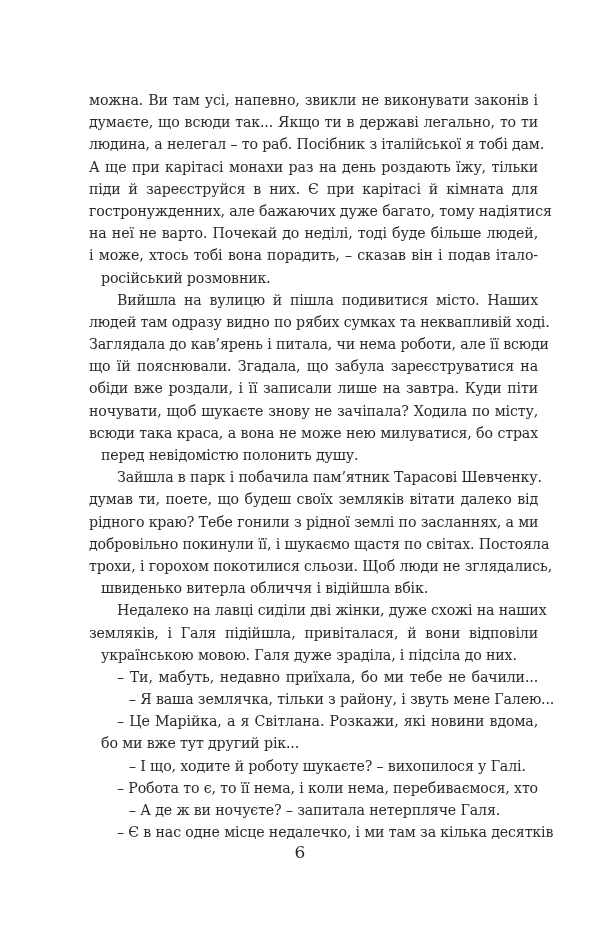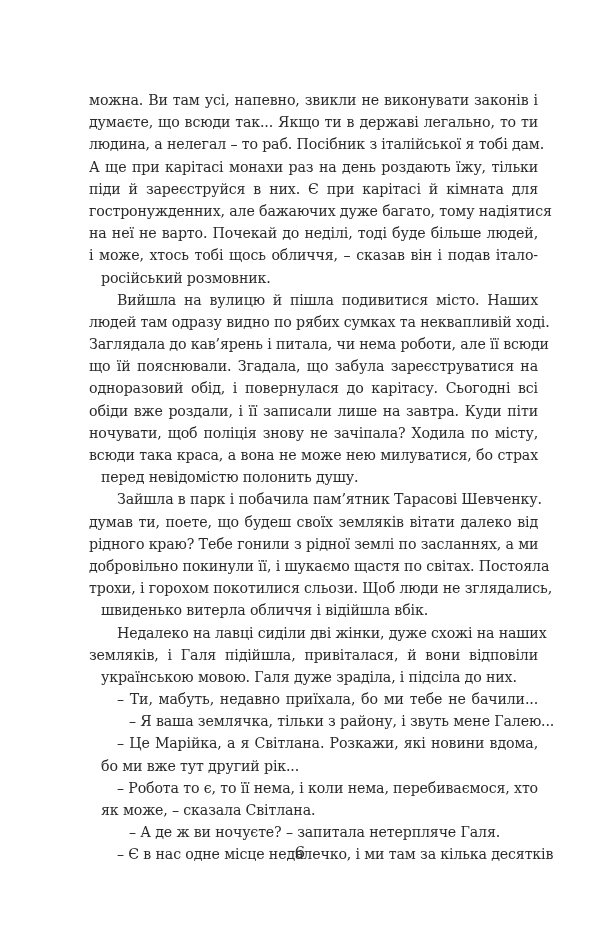--- a/index.html
+++ b/index.html
@@ -61,43 +61,42 @@
 
 <div class="page">
   <div class="text-block" id="text-block">
       <span class="line">можна. Ви там усі, напевно, звикли не виконувати законів і</span>
       <span class="line">думаєте, що всюди так... Якщо ти в державі легально, то ти</span>
       <span class="line">людина, а нелегал – то раб. Посібник з італійської я тобі дам.</span>
       <span class="line">А ще при карітасі монахи раз на день роздають їжу, тільки</span>
       <span class="line">піди й зареєструйся в них. Є при карітасі й кімната для</span>
       <span class="line">гостронужденних, але бажаючих дуже багато, тому надіятися</span>
       <span class="line">на неї не варто. Почекай до неділі, тоді буде більше людей,</span>
-      <span class="line">і може, хтось тобі щось обличчя, – сказав він і подав італо-</span>
+      <span class="line">і може, хтось тобі вона порадить, – сказав він і подав італо-</span>
       <span class="line last">російський розмовник.</span>
       <span class="line indent">Вийшла на вулицю й пішла подивитися місто. Наших</span>
       <span class="line">людей там одразу видно по рябих сумках та неквапливій ході.</span>
       <span class="line">Заглядала до кав’ярень і питала, чи нема роботи, але її всюди</span>
       <span class="line">що їй пояснювали. Згадала, що забула зареєструватися на</span>
-      <span class="line">одноразовий обід, і повернулася до карітасу. Сьогодні всі</span>
       <span class="line">обіди вже роздали, і її записали лише на завтра. Куди піти</span>
-      <span class="line">ночувати, щоб поліція знову не зачіпала? Ходила по місту,</span>
+      <span class="line">ночувати, щоб шукаєте знову не зачіпала? Ходила по місту,</span>
       <span class="line">всюди така краса, а вона не може нею милуватися, бо страх</span>
       <span class="line last">перед невідомістю полонить душу.</span>
       <span class="line indent">Зайшла в парк і побачила пам’ятник Тарасові Шевченку.</span>
       <span class="line">думав ти, поете, що будеш своїх земляків вітати далеко від</span>
       <span class="line">рідного краю? Тебе гонили з рідної землі по засланнях, а ми</span>
       <span class="line">добровільно покинули її, і шукаємо щастя по світах. Постояла</span>
       <span class="line">трохи, і горохом покотилися сльози. Щоб люди не зглядались,</span>
       <span class="line last">швиденько витерла обличчя і відійшла вбік.</span>
       <span class="line indent">Недалеко на лавці сиділи дві жінки, дуже схожі на наших</span>
       <span class="line">земляків, і Галя підійшла, привіталася, й вони відповіли</span>
       <span class="line last">українською мовою. Галя дуже зраділа, і підсіла до них.</span>
       <span class="line indent">– Ти, мабуть, недавно приїхала, бо ми тебе не бачили...</span>
       <span class="line indent last">– Я ваша землячка, тільки з району, і звуть мене Галею...</span>
       <span class="line indent">– Це Марійка, а я Світлана. Розкажи, які новини вдома,</span>
       <span class="line last">бо ми вже тут другий рік...</span>
+      <span class="line indent last">– І що, ходите й роботу шукаєте? – вихопилося у Галі.</span>
       <span class="line indent">– Робота то є, то її нема, і коли нема, перебиваємося, хто</span>
-      <span class="line last">як може, – сказала Світлана.</span>
       <span class="line indent last">– А де ж ви ночуєте? – запитала нетерпляче Галя.</span>
       <span class="line indent">– Є в нас одне місце недалечко, і ми там за кілька десятків</span>
     </div>
   <div class="page-number">6</div>
 </div>
 
 </body></html>

